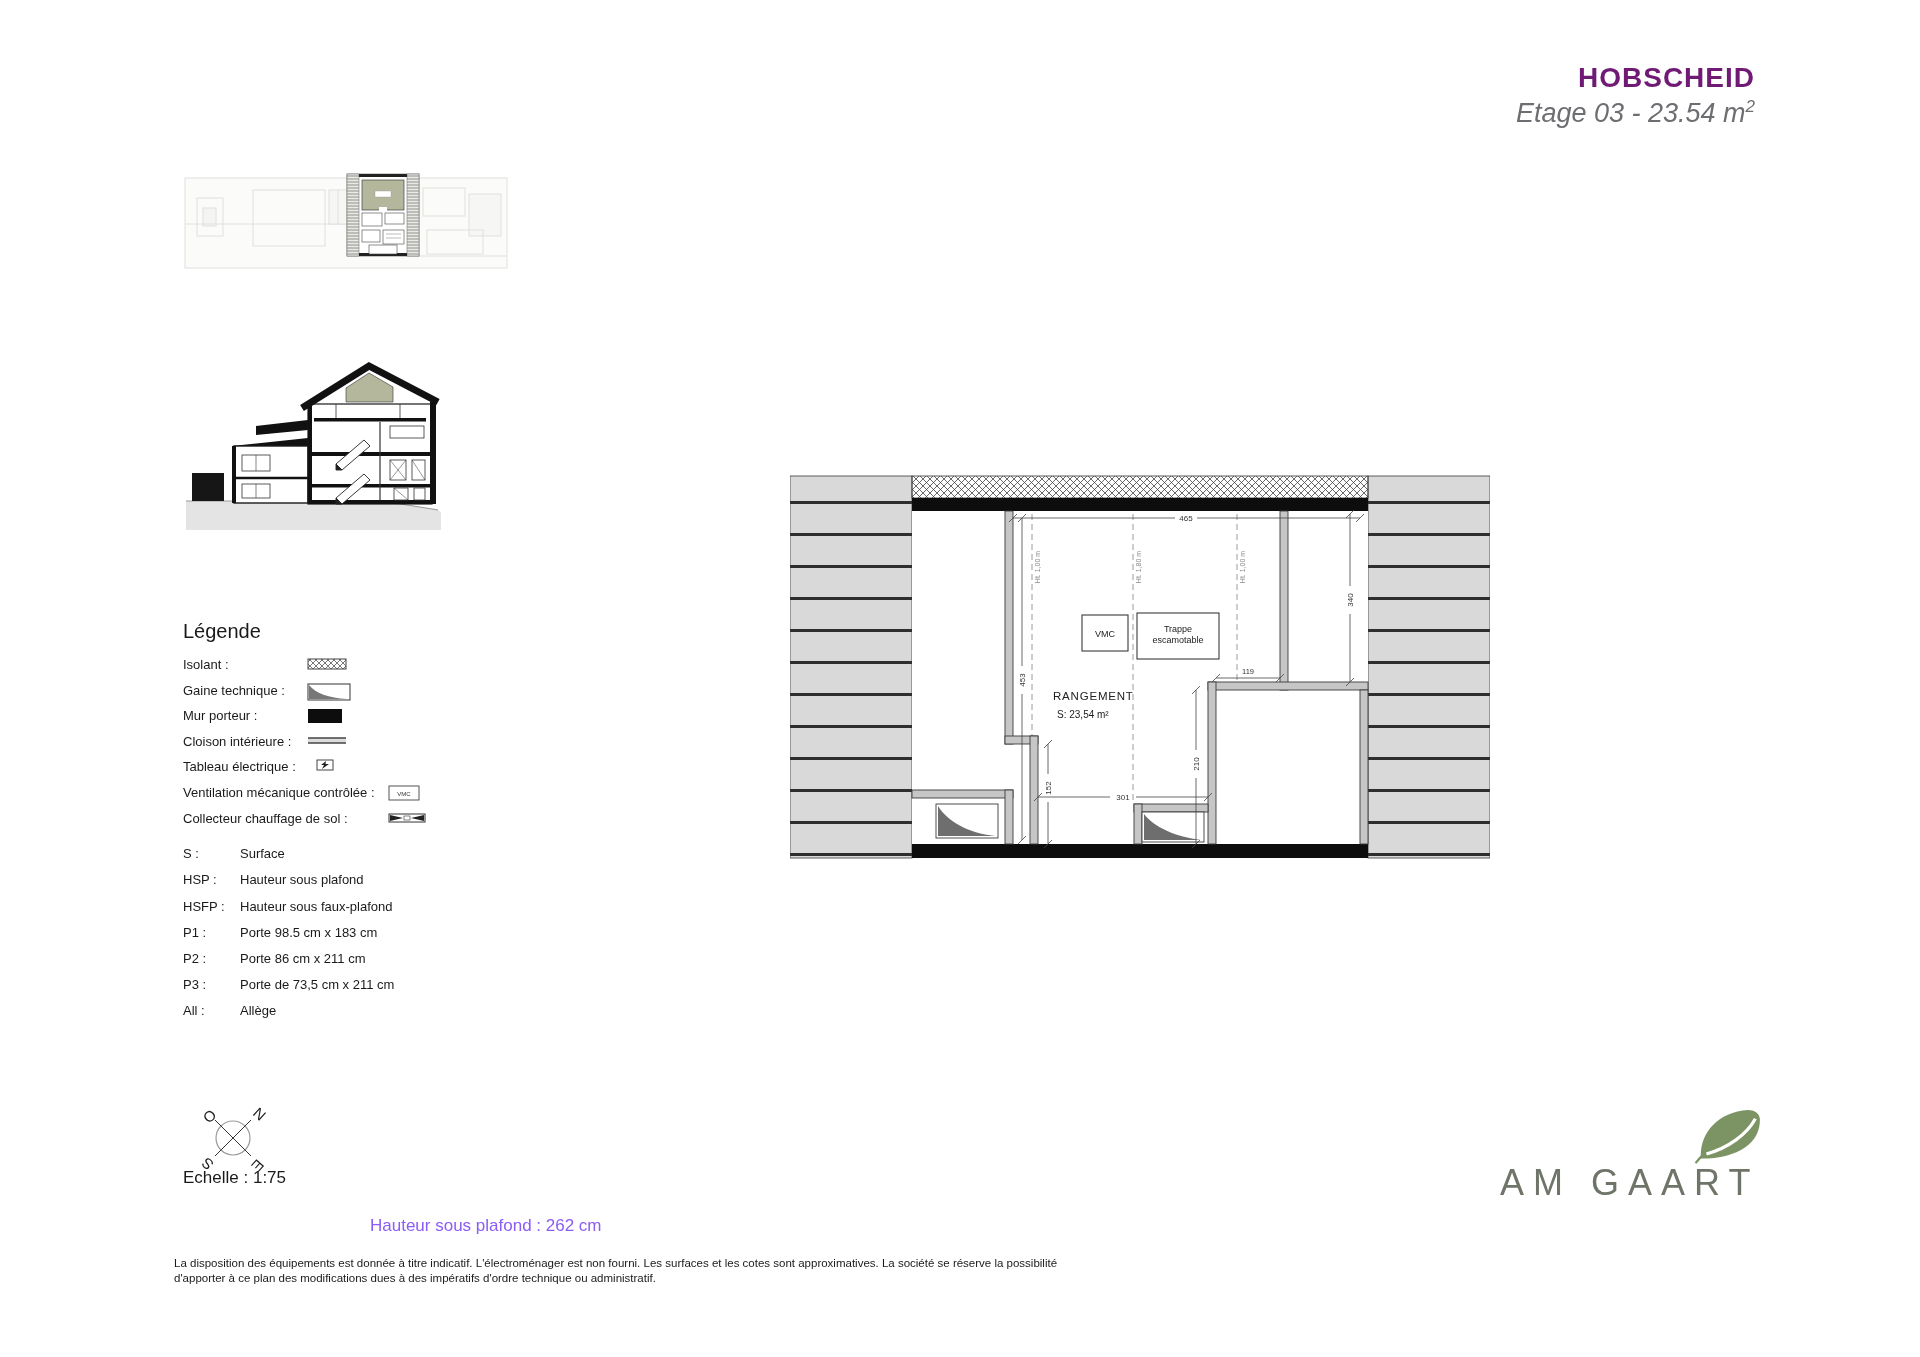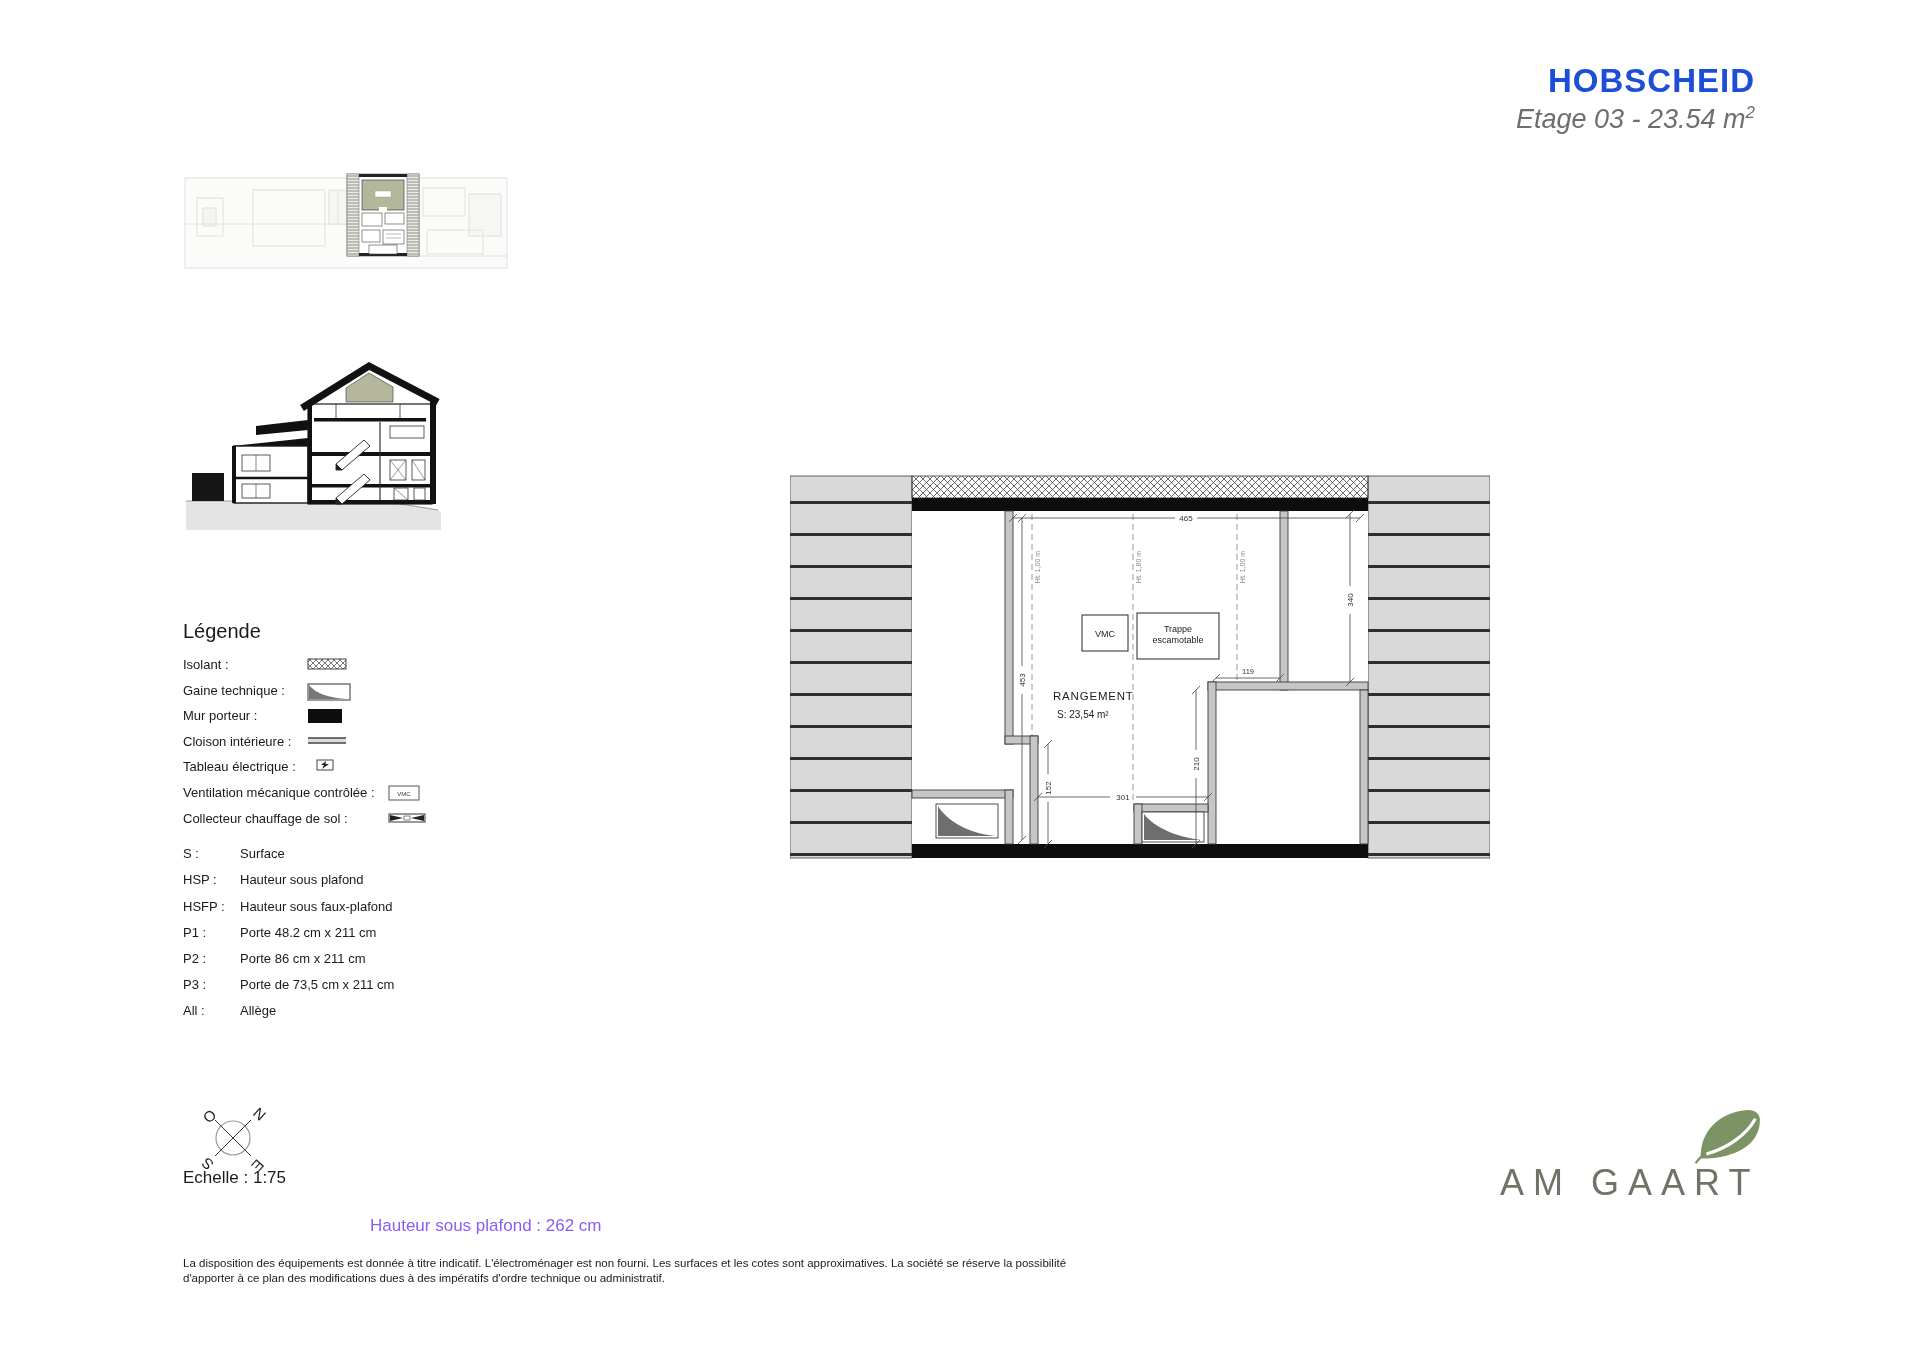--- a/index.html
+++ b/index.html
@@ -2,39 +2,39 @@
 <html><head>
 <meta charset="utf-8">
 <style>
   * { margin:0; padding:0; box-sizing:border-box; }
   html,body { width:1920px; height:1357px; background:#ffffff;
     font-family:"Liberation Sans", sans-serif; color:#222; }
   .abs { position:absolute; }
 
   
   .titleblock { position:absolute; top:62px; right:165px; text-align:right; }
-  .titleblock .t1 { font-size:33px; font-weight:bold; color:#1d4ed8; letter-spacing:1px; }
+  .titleblock .t1 { font-size:28px; font-weight:bold; color:#701a75; letter-spacing:1px; }
   .titleblock .t2 { font-size:27px; color:#6d6e71; margin-top:3px;font-style:italic; }
   .titleblock sup { font-size:17px; }
 
   
   .legend { position:absolute; left:183px; top:620px; width:300px; }
   .legend .ltitle { font-size:20px; color:#1a1a1a; margin-bottom:14px; }
   .symrow { position:relative; height:25.6px; font-size:13px; color:#1a1a1a; }
   .symrow .sym { position:absolute; top:0; }
   .symA { left:124px; } .symB { left:205px; }
   .abbr-table { margin-top:10px; }
   .abbrow { height:26.2px; font-size:13px; color:#1a1a1a; position:relative; }
   .abbrow .ab { position:absolute; left:0; }
   .abbrow .tx { position:absolute; left:57px; }
 
   
   .scale-line { position:absolute; left:183px; top:1168px; font-size:17px; color:#1a1a1a; }
   .ceiling-line { position:absolute; left:370px; top:1216px; font-size:17px; color:#8b5cf6; }
-  .disclaimer { position:absolute; left:183px; top:1256px; width:920px;
+  .disclaimer { position:absolute; left:174px; top:1256px; width:920px;
     font-size:11.5px; line-height:15px; color:#1a1a1a; }
 
   
   .brand { position:absolute; left:1500px; top:1106px; width:270px; }
   .brand .leaf { position:absolute; left:188px; top:0; width:84px; height:58px; }
   .brand .bname { position:absolute; left:0; top:56px; font-size:36px; letter-spacing:9px;
     color:#6e7468; white-space:nowrap; }
 
   svg text { font-family:"Liberation Sans", sans-serif; }
 </style>
@@ -230,21 +230,21 @@
     <div class="abbrow">
       <span class="ab">HSP :</span>
       <span class="tx">Hauteur sous plafond</span>
       </div>
     <div class="abbrow">
       <span class="ab">HSFP :</span>
       <span class="tx">Hauteur sous faux-plafond</span>
       </div>
     <div class="abbrow">
       <span class="ab">P1 :</span>
-      <span class="tx">Porte 48.2 cm x 211 cm</span>
+      <span class="tx">Porte 98.5 cm x 183 cm</span>
       </div>
     <div class="abbrow">
       <span class="ab">P2 :</span>
       <span class="tx">Porte 86 cm x 211 cm</span>
       </div>
     <div class="abbrow">
       <span class="ab">P3 :</span>
       <span class="tx">Porte de 73,5 cm x 211 cm</span>
       </div>
     <div class="abbrow">

